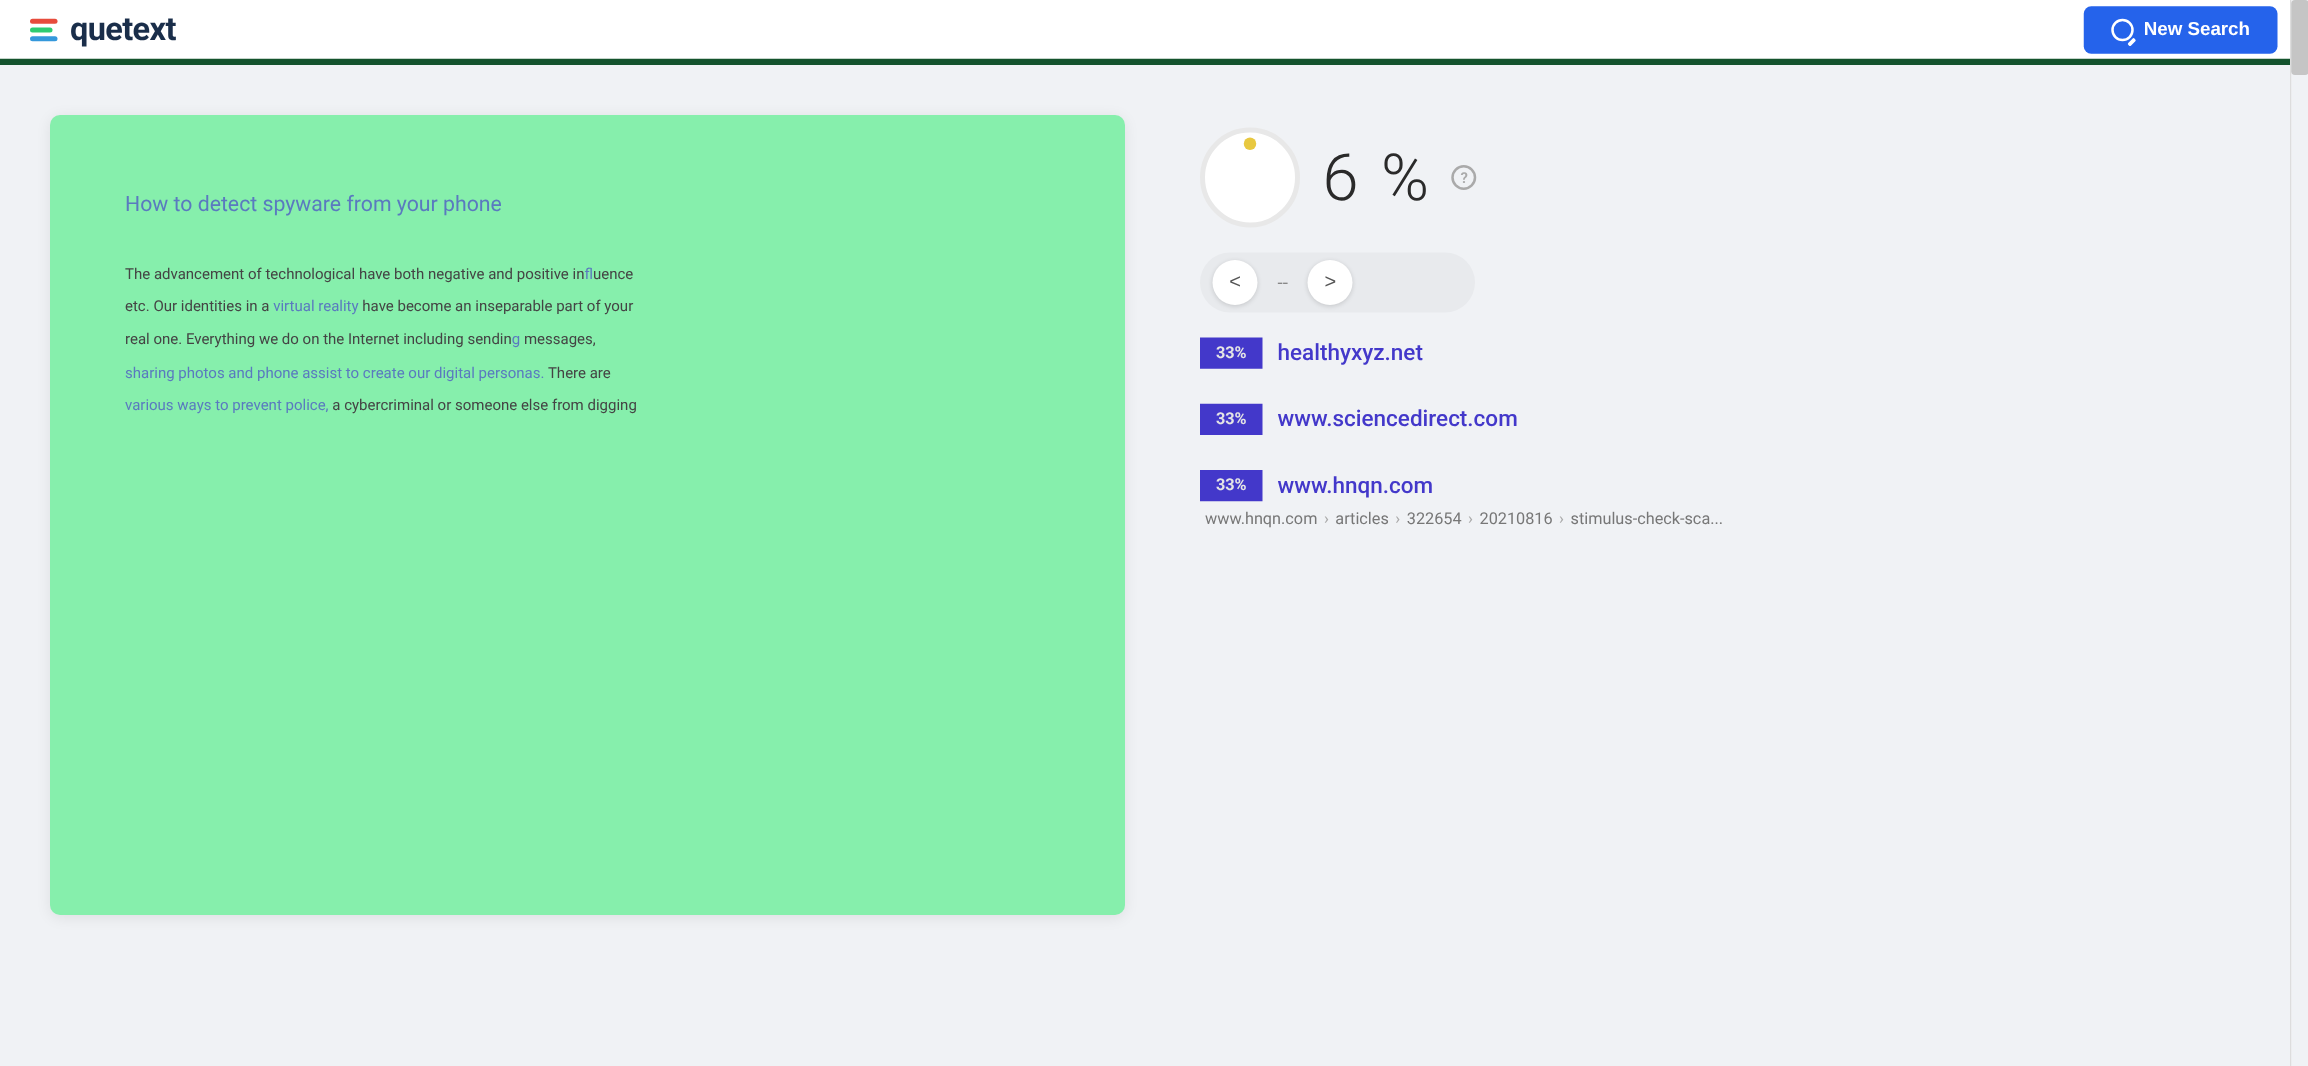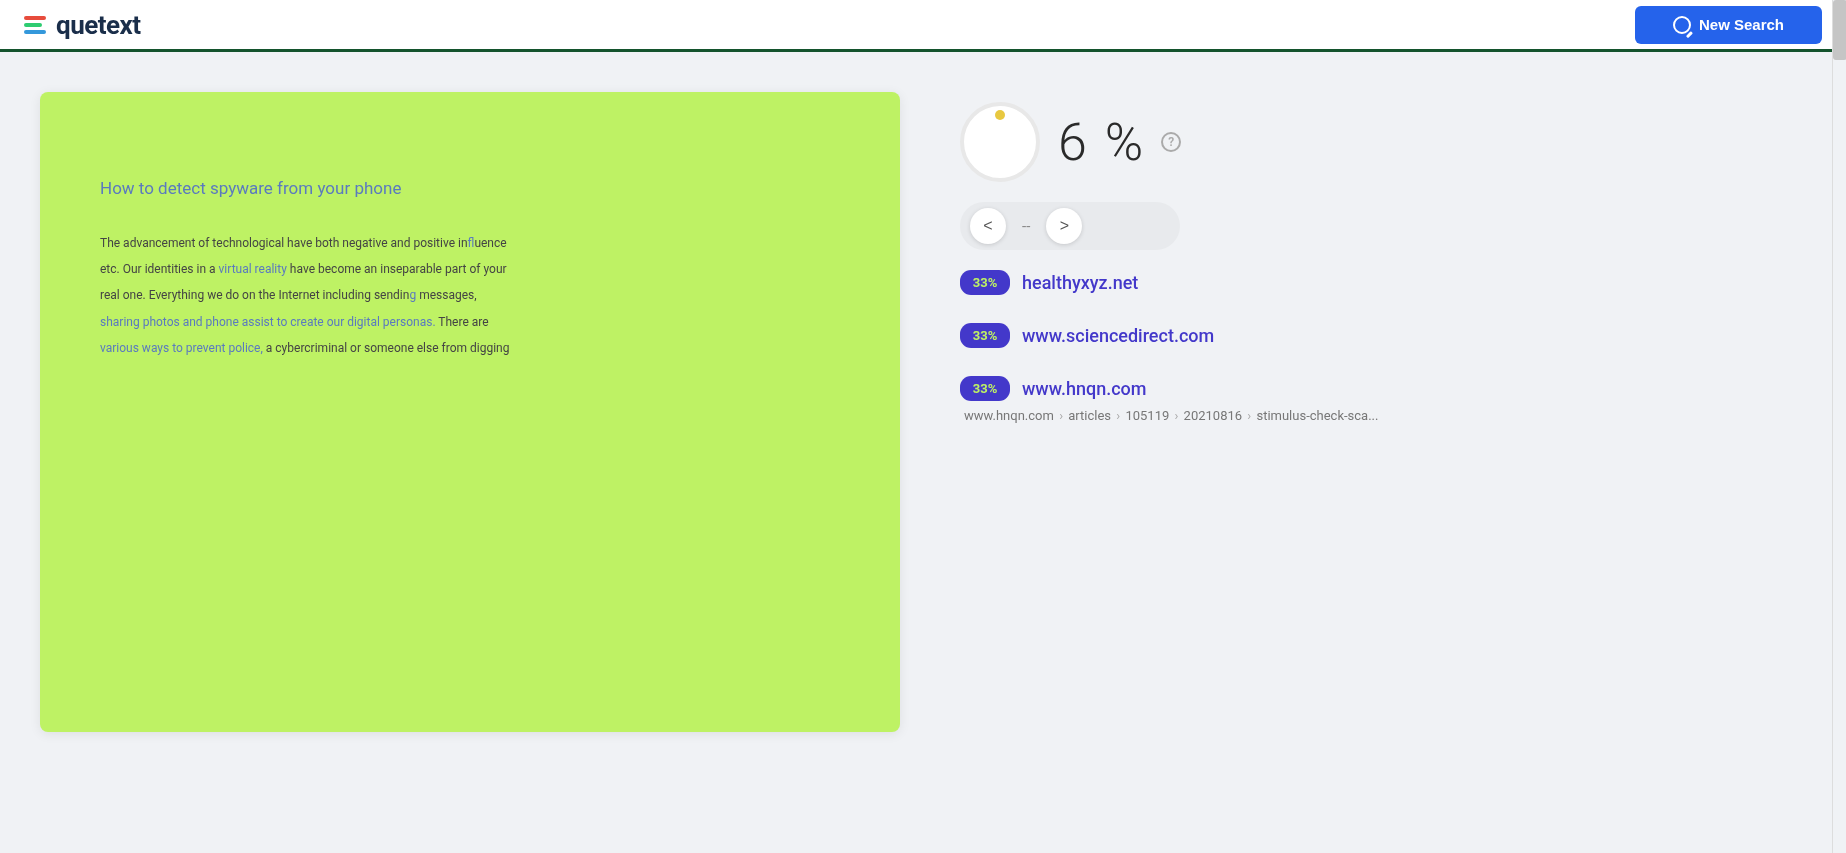--- a/index.html
+++ b/index.html
@@ -11,21 +11,21 @@
     }
 
     
     .header {
       background: #fff;
       display: flex;
       align-items: center;
       justify-content: space-between;
       padding: 0 24px;
       height: 52px;
-      border-bottom: 3px solid #14532d;
+      border-bottom: 5px solid #14532d;
       position: relative;
       z-index: 10;
     }
     .logo {
       display: flex;
       align-items: center;
       gap: 10px;
     }
     .logo-icon {
       display: flex;
@@ -44,21 +44,21 @@
       font-size: 26px;
       font-weight: 700;
       color: #1a2e4a;
       letter-spacing: -0.5px;
     }
     .new-search-btn {
       background: #2563eb;
       color: #fff;
       border: none;
       border-radius: 6px;
-      padding: 10px 38px;
+      padding: 10px 22px;
       font-size: 15px;
       font-weight: 600;
       cursor: pointer;
       display: flex;
       align-items: center;
       gap: 8px;
     }
     .search-icon-btn {
       width: 18px;
       height: 18px;
@@ -102,24 +102,24 @@
     
     .main-content {
       display: flex;
       gap: 0;
       padding: 40px 40px 40px 40px;
       max-width: 1830px;
     }
 
     
     .document-panel {
-      background: #bef264;
+      background: #86efac;
       border-radius: 8px;
       box-shadow: 0 2px 12px rgba(0,0,0,0.08);
-      padding: 84px 60px 60px 60px;
+      padding: 60px 60px 60px 60px;
       flex: 0 0 860px;
       min-height: 640px;
       position: relative;
     }
     .doc-title {
       color: #5a7abf;
       font-size: 17px;
       font-weight: 400;
       margin-bottom: 28px;
       line-height: 1.5;
@@ -240,24 +240,24 @@
       flex-direction: column;
       gap: 5px;
     }
     .result-header {
       display: flex;
       align-items: center;
       gap: 12px;
     }
     .result-badge {
       background: #4338ca;
-      color: #bef264;
+      color: #e5e5e5;
       font-size: 13px;
       font-weight: 700;
-      border-radius: 11px;
+      border-radius: 0;
       padding: 5px 10px;
       min-width: 50px;
       text-align: center;
     }
     .result-link {
       color: #4338ca;
       font-size: 18px;
       font-weight: 500;
       text-decoration: none;
       cursor: pointer;
@@ -348,18 +348,18 @@
           <div class="result-header">
             <span class="result-badge">33%</span>
             <a class="result-link" href="#">www.sciencedirect.com</a>
           </div>
         </div>
         <div class="result-item">
           <div class="result-header">
             <span class="result-badge">33%</span>
             <a class="result-link" href="#">www.hnqn.com</a>
           </div>
-          <div class="result-breadcrumb"><span>www.hnqn.com</span><span class="breadcrumb-sep"> › </span><span>articles</span><span class="breadcrumb-sep"> › </span><span>105119</span><span class="breadcrumb-sep"> › </span><span>20210816</span><span class="breadcrumb-sep"> › </span><span>stimulus-check-sca...</span></div>
+          <div class="result-breadcrumb"><span>www.hnqn.com</span><span class="breadcrumb-sep"> › </span><span>articles</span><span class="breadcrumb-sep"> › </span><span>322654</span><span class="breadcrumb-sep"> › </span><span>20210816</span><span class="breadcrumb-sep"> › </span><span>stimulus-check-sca...</span></div>
         </div>
       </div>
 
   </div>
 </div>
 
 </body></html>

